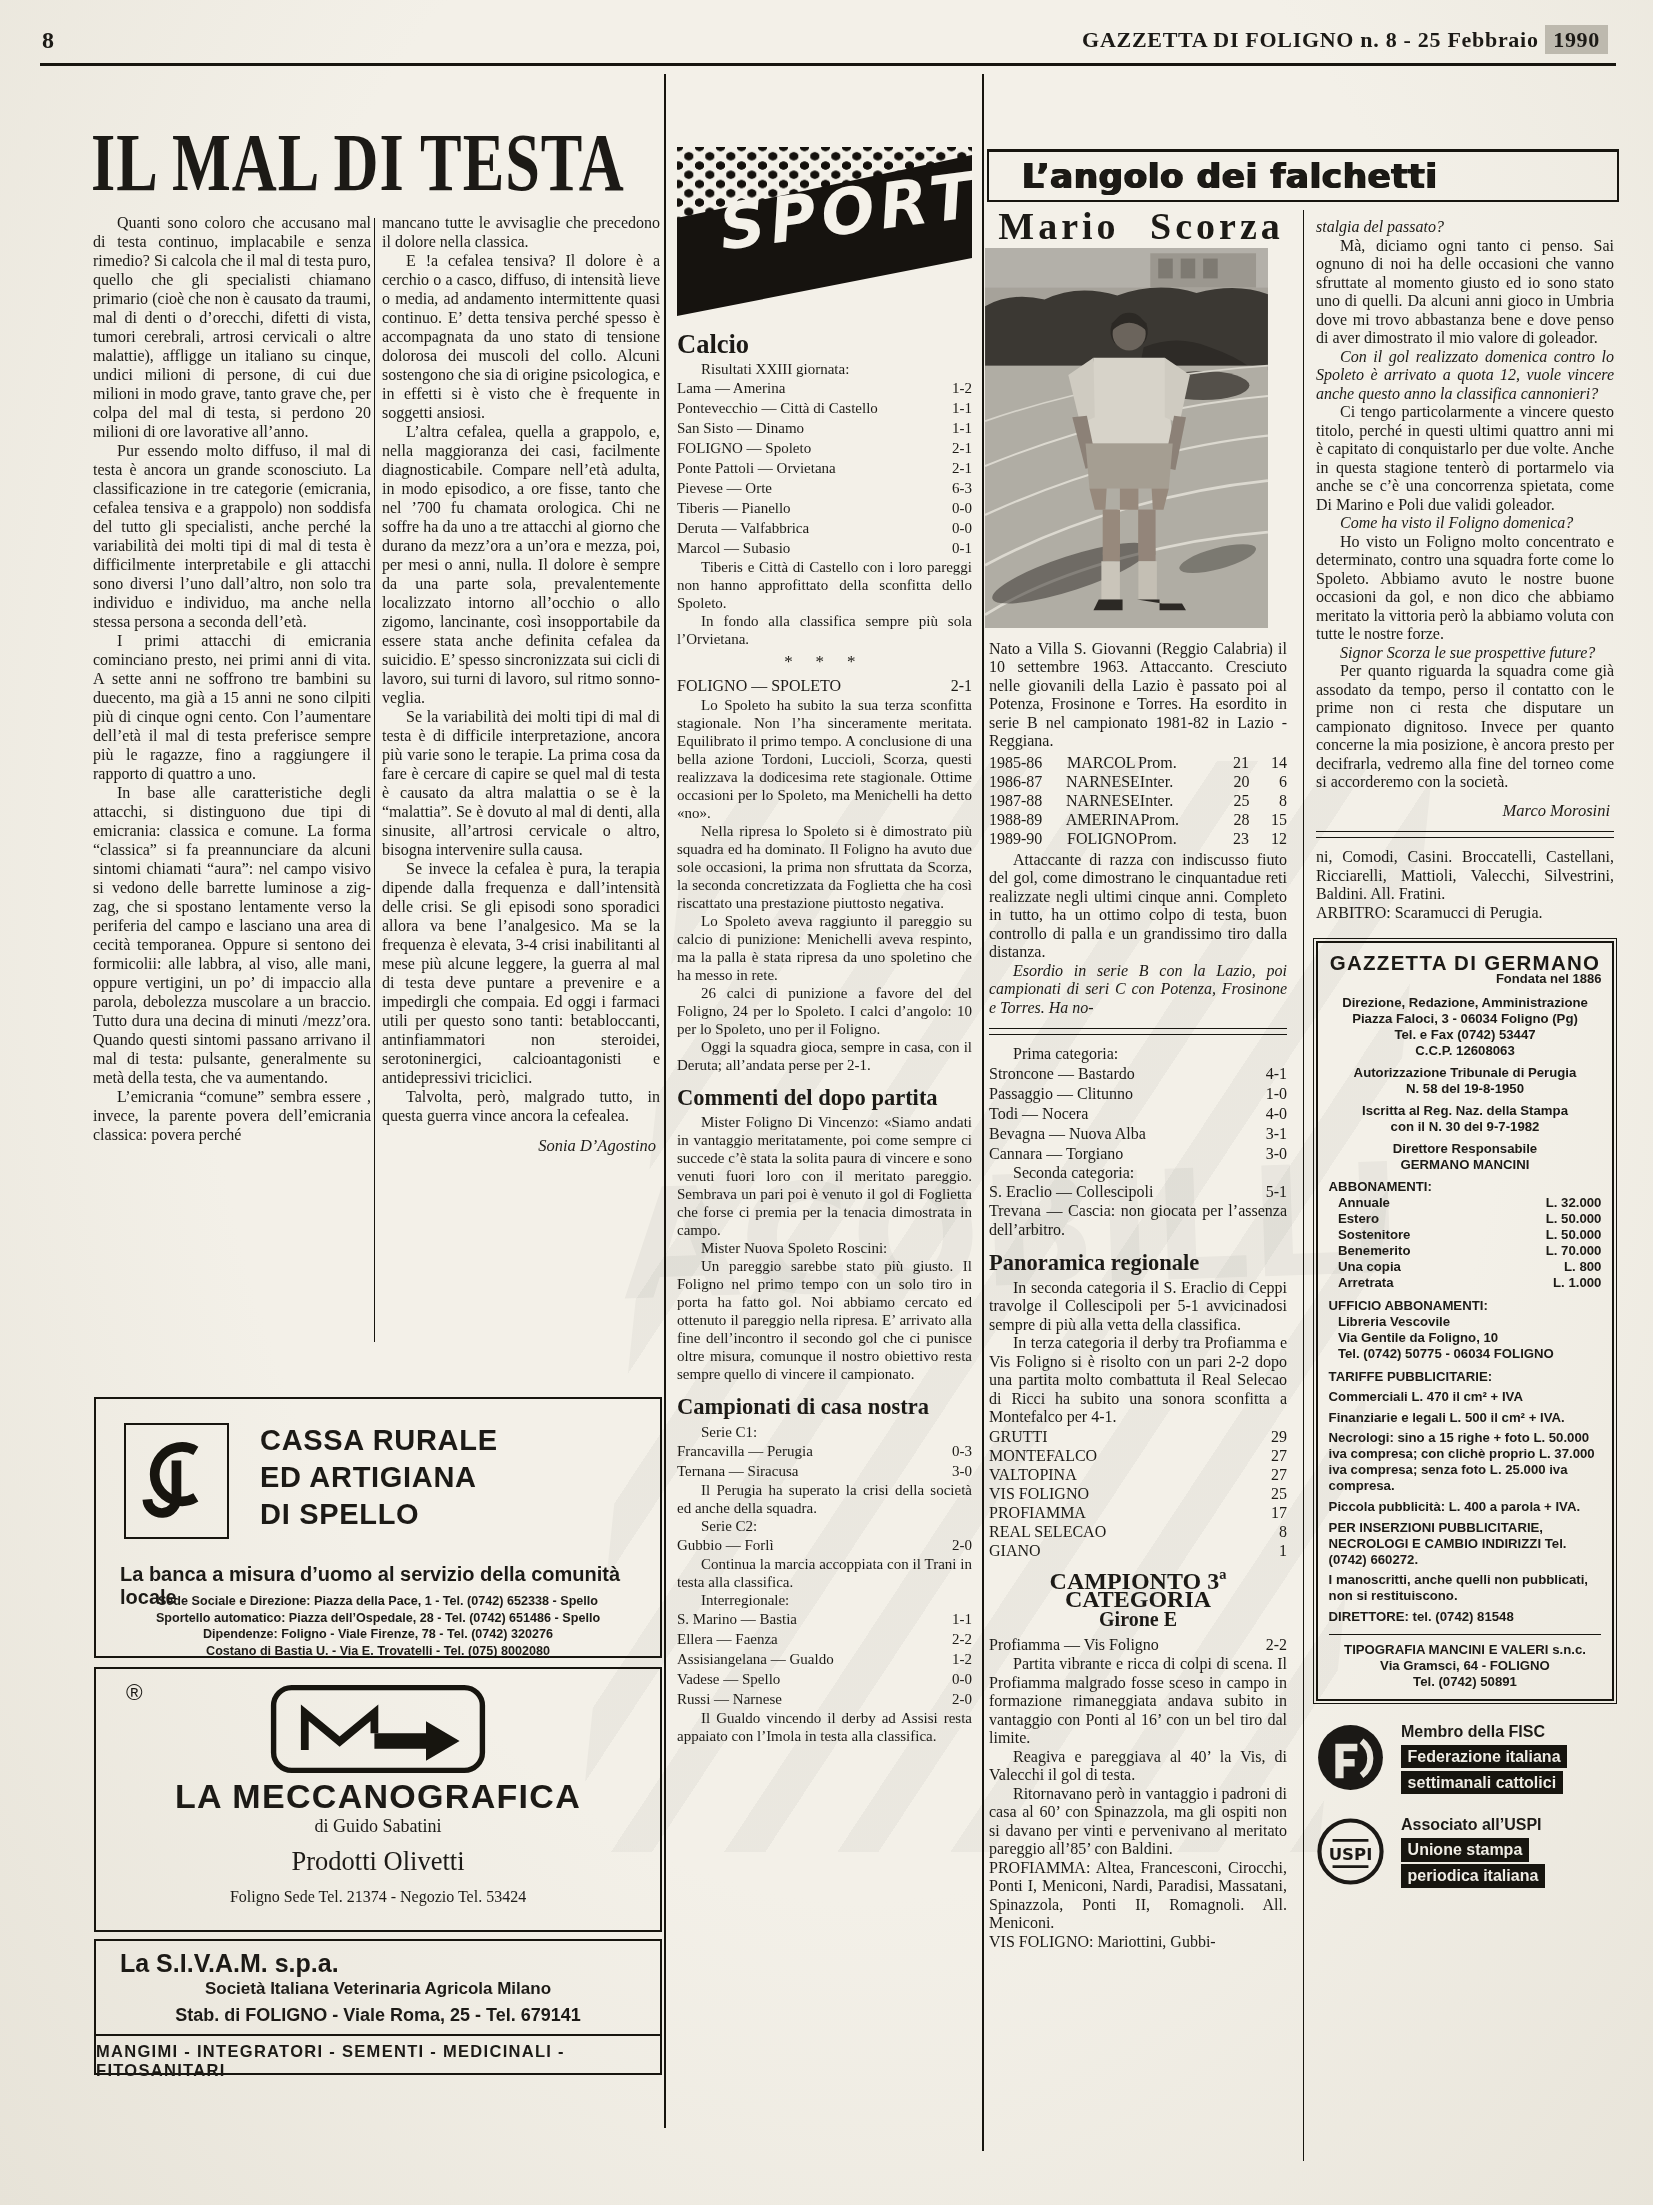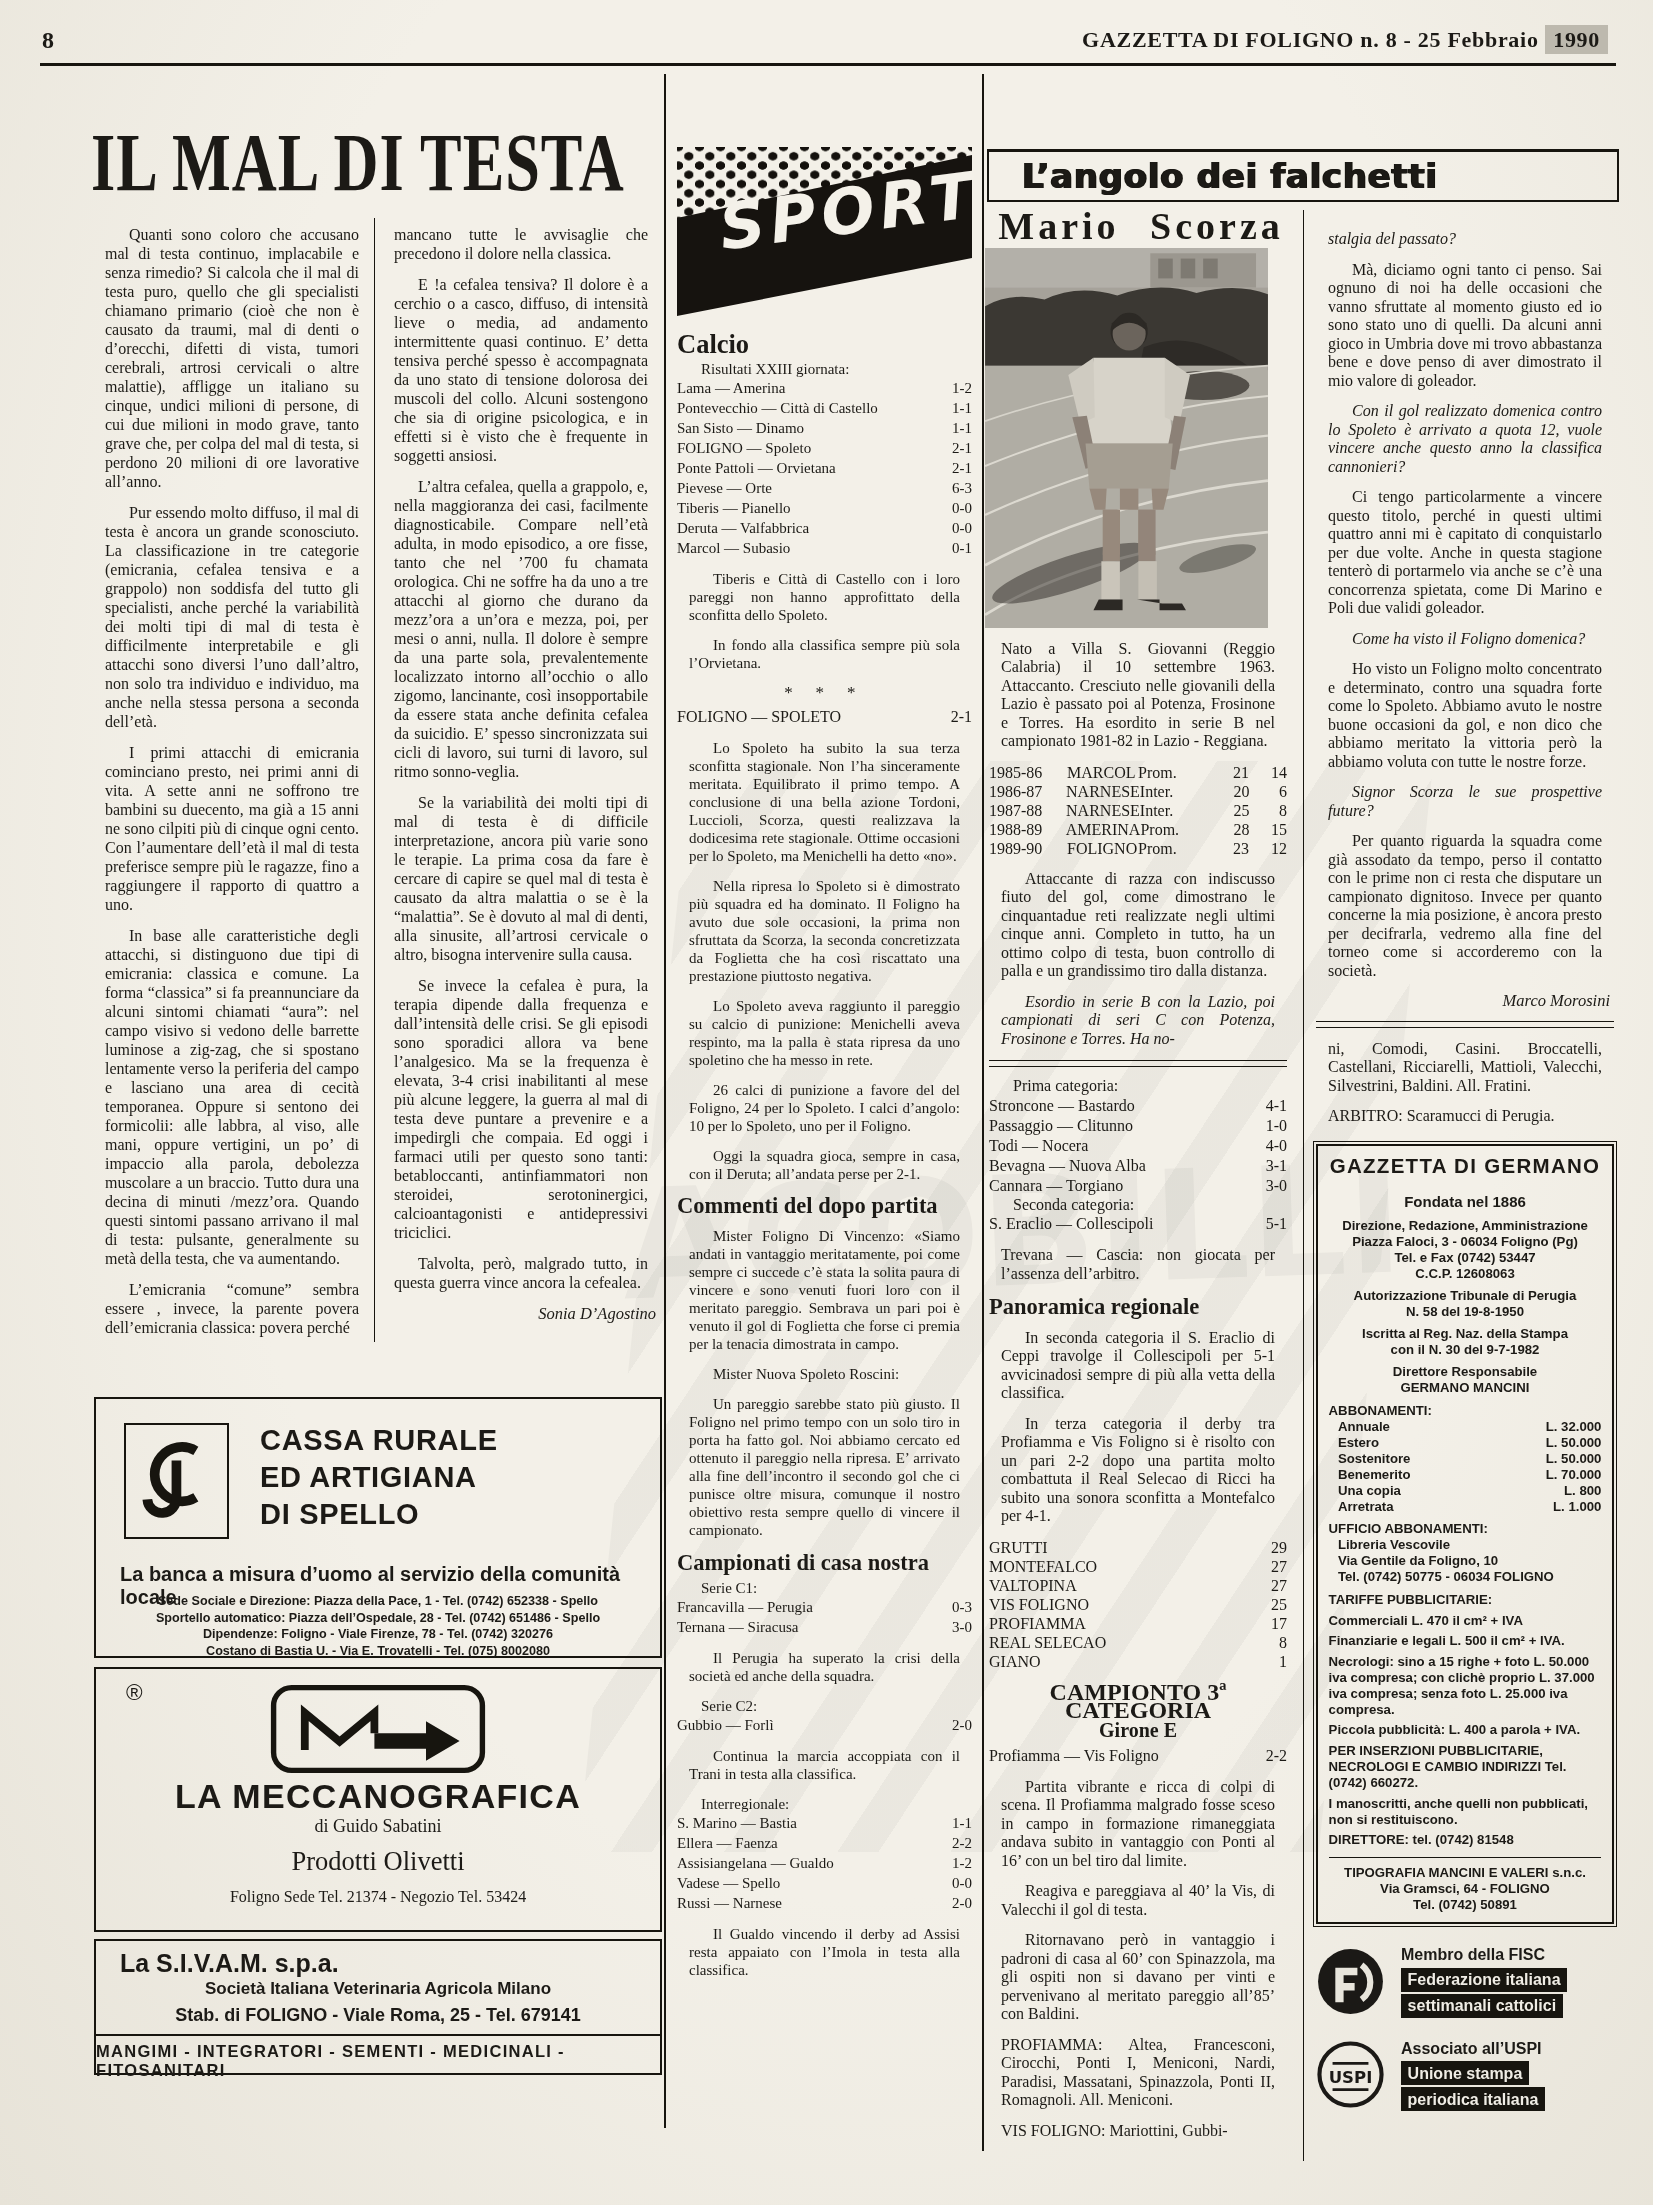--- a/index.html
+++ b/index.html
@@ -9,21 +9,21 @@
   .rule-h{position:absolute;background:#17150f;}
   .rule-v{position:absolute;background:#17150f;}
   .pgnum{position:absolute;left:42px;top:26.5px;font-size:24px;font-weight:bold;}
   .masthead{position:absolute;right:46px;top:26.5px;font-size:22px;font-weight:bold;letter-spacing:0.7px;white-space:nowrap;}
   .masthead .yr{background:#bdb9ae;padding:2px 8px;margin-left:6.6px;}
   .art-title{position:absolute;left:91px;top:116px;font-size:82px;font-weight:bold;white-space:nowrap;
              transform:scaleX(.76);transform-origin:left top;letter-spacing:1.3px;}
   .col{position:absolute;text-align:justify;font-size:16px;line-height:19px;}
   #col1{left:93px;top:213px;width:278px;}
   #col2{left:382px;top:213px;width:278px;}
-  .para{margin:12px;text-indent:24px;}
+  .para{margin:0;text-indent:24px;}
   .para[data-cont="1"]{text-indent:0;}
   .para[data-style="i"]{font-style:italic;}
   .byline{text-align:right;font-style:italic;font-size:16.5px;margin-top:10.6px;padding-right:4px;}
   .dbl-rule{height:4.6px;border-top:1.3px solid #17150f;border-bottom:1.3px solid #17150f;margin:10.6px 0;}
   
   #col3{left:677px;top:147px;width:295px;font-size:15px;line-height:18px;}
   .sport-banner{position:relative;height:171px;margin-bottom:17px;}
   .sport-dots{position:absolute;inset:0;
      background-image:radial-gradient(#14110d 4.3px,rgba(0,0,0,0) 5px),radial-gradient(#14110d 4.3px,rgba(0,0,0,0) 5px);
      background-size:21px 18.5px,21px 18.5px;background-position:1.3px 0,12px 9.3px;
@@ -57,21 +57,21 @@
   .career-row .cr{width:38px;text-align:right;}
   .stand-row{display:flex;justify-content:space-between;line-height:19px;}
   .h-camp{text-align:center;font-weight:bold;font-size:24px;margin:12px 0 1.3px;}
   .h-girone{text-align:center;font-weight:bold;font-size:20px;margin:0 0 6.6px;}
   
   #col5{left:1316px;top:218px;width:298px;font-size:16px;line-height:18.5px;}
   .gbox{box-sizing:border-box;border:2px solid #17150f;outline:1px solid #17150f;outline-offset:2.6px;
         margin-top:18.5px;padding:12px 10.6px 9.3px;font-family:"Liberation Sans","DejaVu Sans",sans-serif;
         font-weight:bold;font-size:13.2px;line-height:16px;text-align:left;}
   .gz-title{font-size:20.5px;text-align:center;letter-spacing:1.3px;}
-  .gz-sub{font-size:15px;text-align:center;margin-bottom:8px;margin-top:20px;}
+  .gz-sub{font-size:13px;text-align:right;margin-bottom:8px;}
   .gz-c{text-align:center;}
   .gz-block{margin:6px 0;}
   .gz-label{margin-top:6.6px;}
   .abb-row{display:flex;justify-content:space-between;padding-left:9.3px;}
   .tariffe-item{margin:4.6px 0;}
   .tipografia{border-top:1.3px solid #17150f;margin-top:9.3px;padding-top:6.6px;text-align:center;}
   .logo-row{display:flex;align-items:center;gap:16px;margin-top:20px;}
   .logo-ic{flex:0 0 69px;height:69px;}
   .logo-txt{font-family:"Liberation Sans","DejaVu Sans",sans-serif;font-weight:bold;font-size:16px;line-height:21px;}
   .logo-txt .inv{display:inline-block;background:#17150f;color:#f0ede5;padding:1.3px 6.6px;margin-top:2.6px;}

